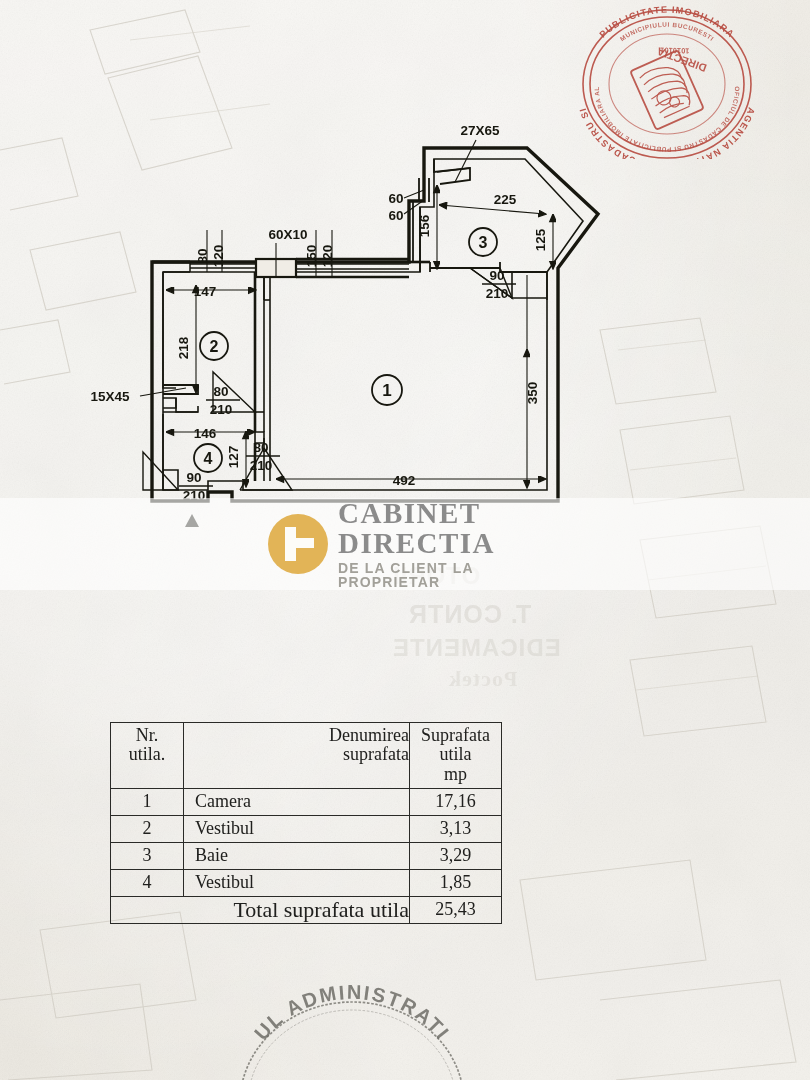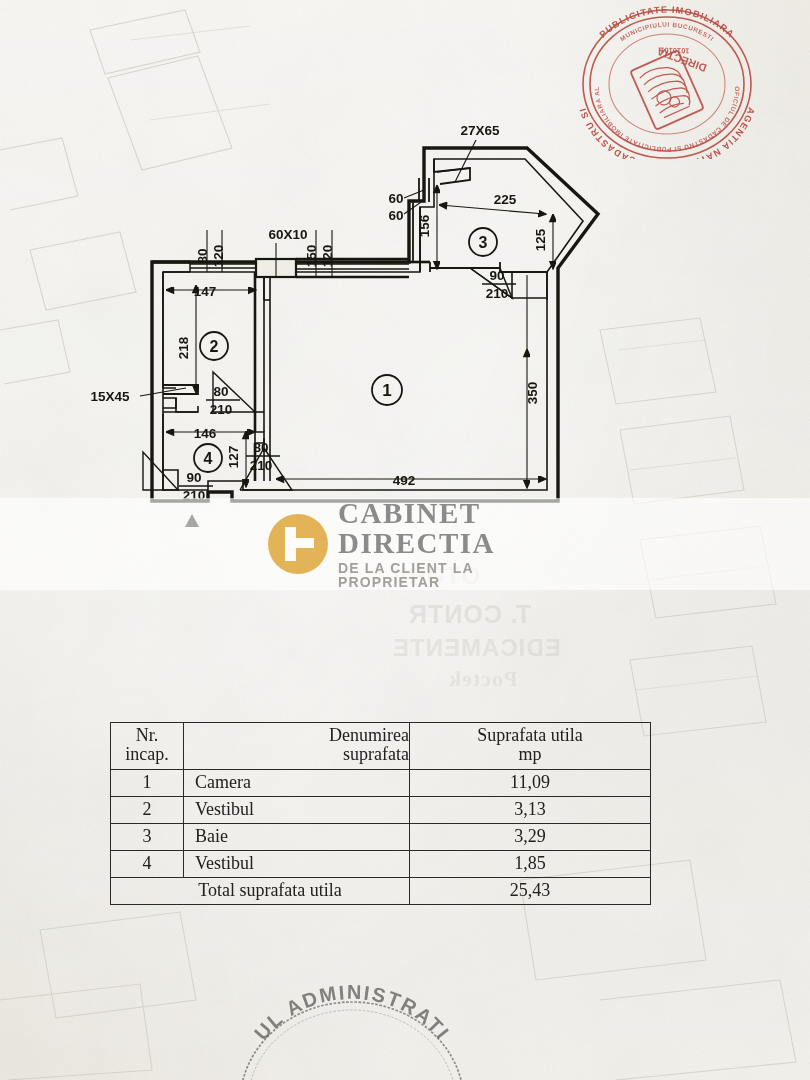--- a/index.html
+++ b/index.html
@@ -51,37 +51,37 @@
     font-family:"Liberation Serif",serif;font-weight:700;color:#8b8b8b;
     font-size:29px;letter-spacing:1.5px;
   }
   .wm-l2{margin-top:1px;}
   .wm-l3{
     font-family:"Liberation Sans",sans-serif;font-weight:700;color:#a2a099;
     font-size:14px;letter-spacing:1.15px;margin-top:3px;
   }
 
   
-  #tbl-wrap{position:absolute;left:110px;top:722px;width:541px;}
+  #tbl-wrap{position:absolute;left:110px;top:722px;width:392px;}
   table{
     border-collapse:collapse;width:100%;
     font-family:"Liberation Serif",serif;color:#20201e;
   }
   table td,table th{
     border:1.6px solid #2a2a27;padding:0;font-weight:400;
   }
   .c-nr{width:72px;text-align:center;font-size:18px;}
   .c-name{width:214px;text-align:left;padding-left:11px;font-size:18px;}
   .c-area{text-align:center;font-size:18px;}
   thead td{font-size:18px;line-height:1.07;padding:3px 0 4px;vertical-align:top;}
   thead .c-nr{text-align:center;}
   thead .c-name{text-align:right;padding-left:0;}
   thead .c-area{}
   tbody td{height:26px;}
-  .total-td{text-align:center;padding-left:20px;font-size:18px;}
+  .total-td{text-align:right;padding-left:20px;font-size:22px;}
 
   
   #stamp-top{
     position:absolute;left:565px;top:4px;width:205px;height:155px;
     opacity:.95;
   }
   #stamp-bot{
     position:absolute;left:232px;top:985px;width:240px;height:120px;opacity:.85;
   }
 </style>
@@ -371,37 +371,37 @@
     <div class="wm-l3">DE LA CLIENT LA PROPRIETAR</div>
   </div>
 </div>
 
 <div id="tbl-wrap">
   <table>
     <thead>
       <tr>
         <td class="c-nr">
           <div>Nr.</div>
-          <div>incap.</div>
+          <div>utila.</div>
         </td>
         <td class="c-name">
           <div>Denumirea</div>
           <div>suprafata</div>
         </td>
         <td class="c-area">
           <div>Suprafata utila</div>
           <div>mp</div>
         </td>
       </tr>
     </thead>
     <tbody>
       <tr>
         <td class="c-nr">1</td>
         <td class="c-name">Camera</td>
-        <td class="c-area">11,09</td>
+        <td class="c-area">17,16</td>
       </tr>
       <tr>
         <td class="c-nr">2</td>
         <td class="c-name">Vestibul</td>
         <td class="c-area">3,13</td>
       </tr>
       <tr>
         <td class="c-nr">3</td>
         <td class="c-name">Baie</td>
         <td class="c-area">3,29</td>

